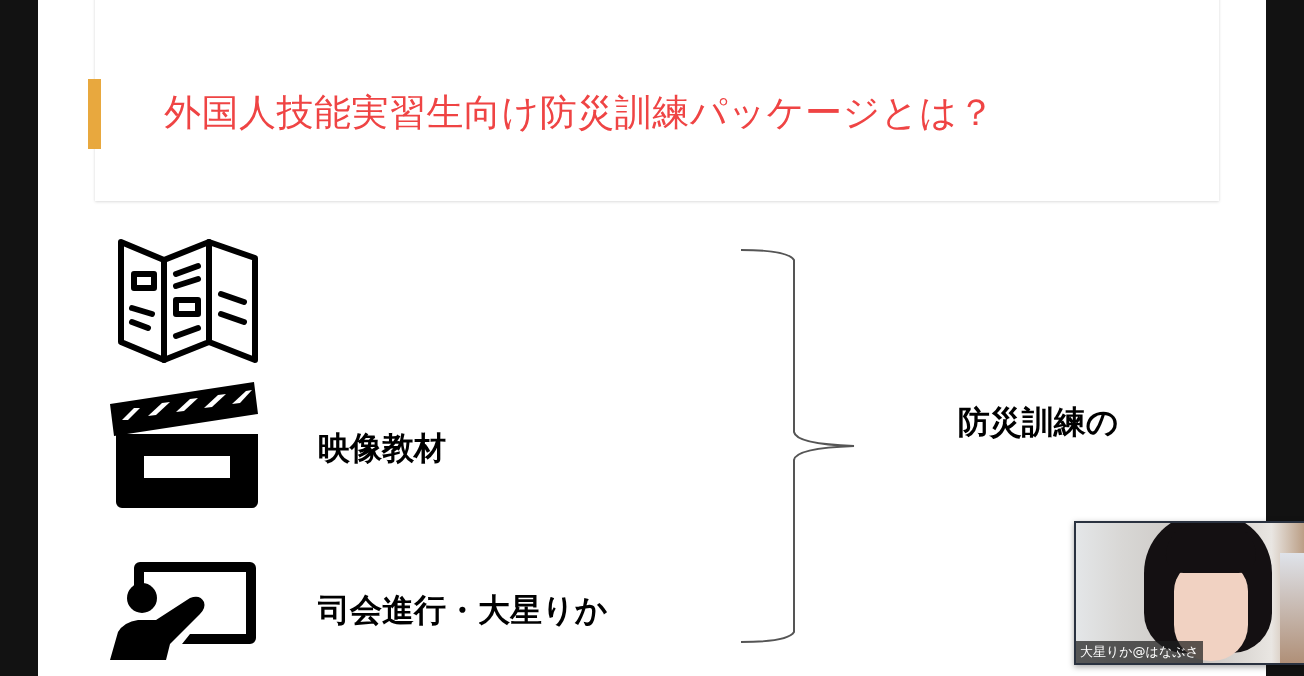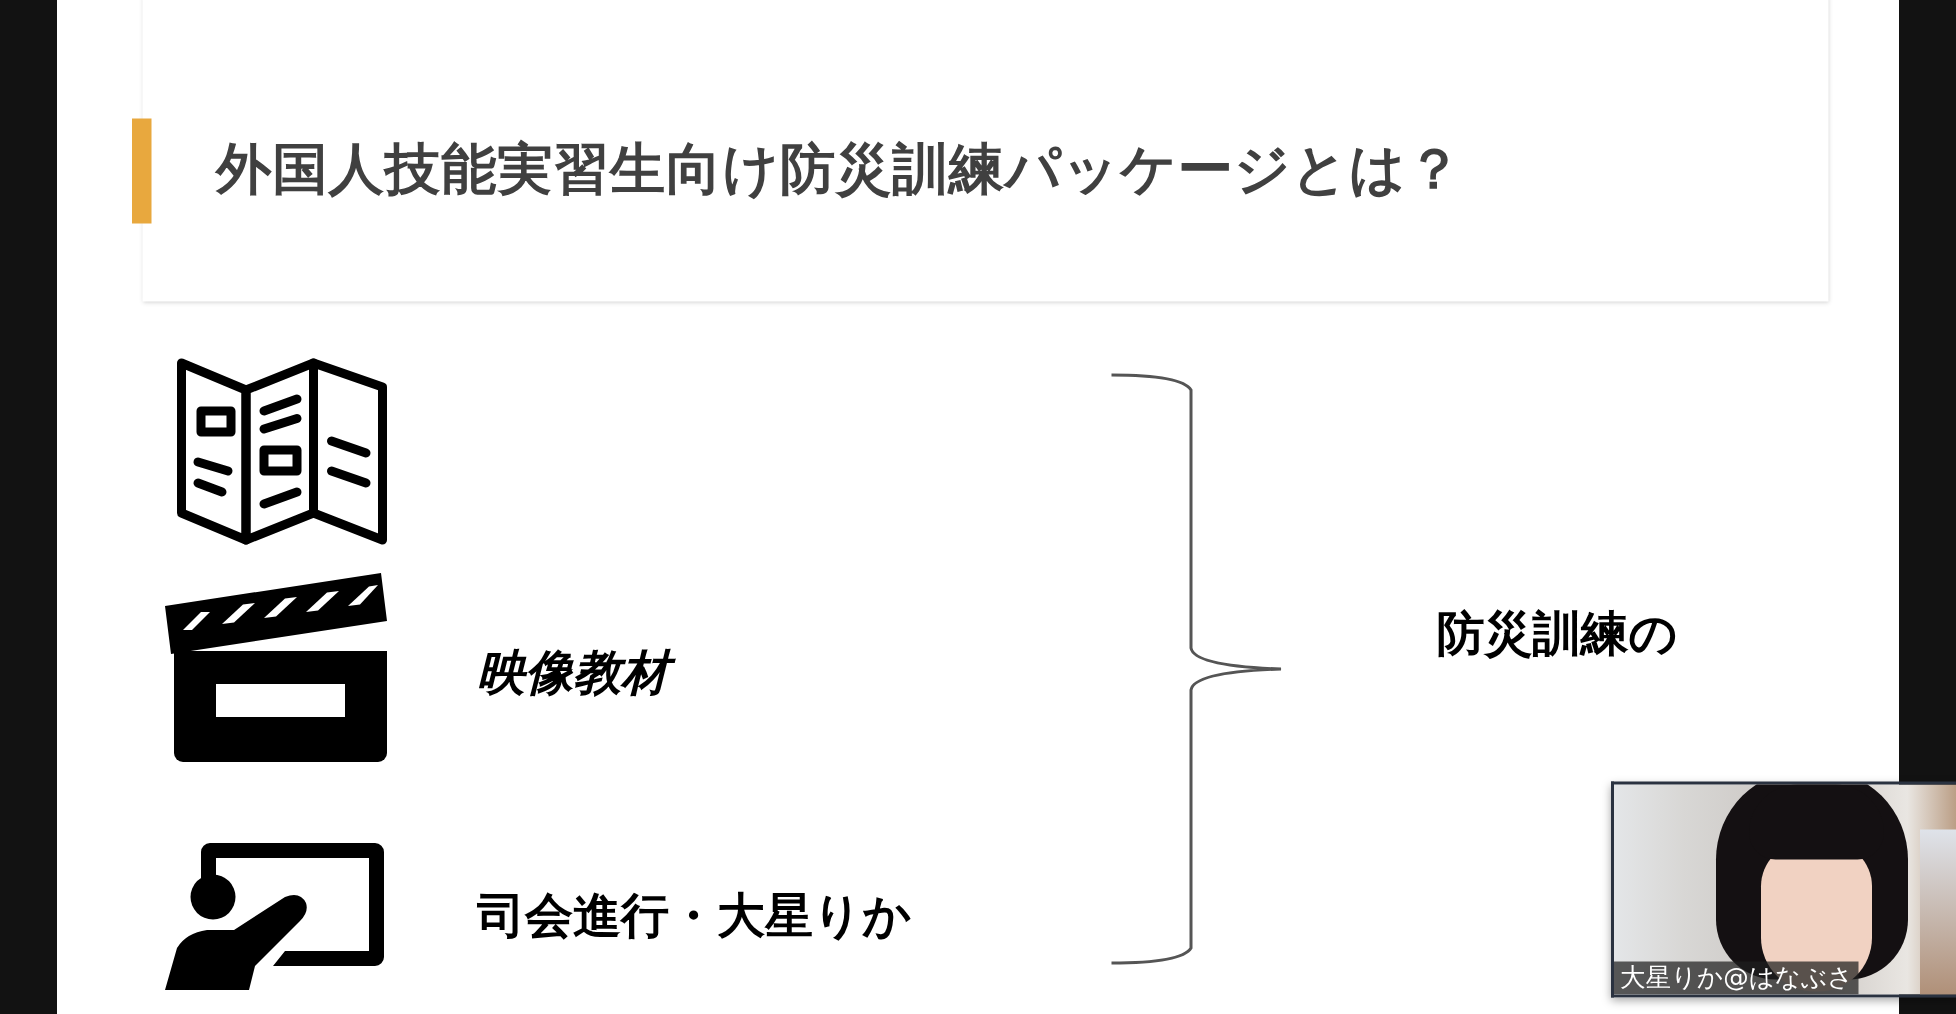--- a/index.html
+++ b/index.html
@@ -14,22 +14,22 @@
   }
   .title-card {
     position:absolute; left:57px; top:-4px; width:1124px; height:205px;
     background:#ffffff;
     box-shadow:0 1px 3px rgba(0,0,0,0.12), 0 0 2px rgba(0,0,0,0.06);
   }
   .accent-bar {
     position:absolute; left:50px; top:79px; width:13px; height:70px;
   }
   .title {
-    position:absolute; left:106px; top:88px; height:50px; line-height:50px;
-    font-size:37px; font-weight:bold; color:#404040; white-space:nowrap;
+    position:absolute; left:126px; top:88px; height:50px; line-height:50px;
+    font-size:37px; font-weight:normal; color:#ef4444; white-space:nowrap;
     letter-spacing:0.5px;
   }
   .icon { position:absolute; }
   .item-label {
     position:absolute; font-size:32px; font-weight:bold; color:#000;
     white-space:nowrap; line-height:40px;
   }
   .brace { position:absolute; left:700px; top:246px; }
   .summary {
     position:absolute; left:830px; top:400px; width:340px;
@@ -55,21 +55,21 @@
     position:absolute; left:90px; top:0; width:90px; height:50px;
     background:#141012; border-radius:40px 40px 22px 22px;
   }
   .video-tile .shelf {
     position:absolute; right:0; top:30px; width:26px; height:110px;
     background:linear-gradient(180deg,#dfe3ea,#b09078);
   }
   .name-label {
     position:absolute; left:0; bottom:0; height:22px; line-height:22px;
     padding:0 4px; background:rgba(30,30,30,0.72); color:#fff;
-    font-size:17px; white-space:nowrap;
+    font-size:13px; white-space:nowrap;
   }
 </style>
 </head>
 <body>
 
 <div class="slide">
 
   <div class="title-card"></div>
   <div class="accent-bar" style="background:#E8A83E;"></div>
   <div class="title">外国人技能実習生向け防災訓練パッケージとは？</div>
@@ -96,21 +96,21 @@
     <g fill="#fff">
       <polygon points="12,38 24,26 30,26 18,38"></polygon>
       <polygon points="38,34 52,21 60,20 46,33"></polygon>
       <polygon points="66,30 80,17 88,16 74,29"></polygon>
       <polygon points="94,26 108,13 116,12 102,25"></polygon>
       <polygon points="122,22 136,9 142,8 130,21"></polygon>
     </g>
     <path d="M6,52 H148 V120 a6,6 0 0 1 -6,6 H12 a6,6 0 0 1 -6,-6 Z" fill="#000"></path>
     <rect x="34" y="74" width="86" height="22" fill="#fff"></rect>
   </svg>
-  <div class="item-label" style="left:280px;top:428px;font-style:italic;">映像教材</div>
+  <div class="item-label" style="left:280px;top:428px;">映像教材</div>
 
   <svg class="icon" style="left:70px;top:558px;" width="152" height="104" viewBox="0 0 152 104">
     <path d="M26,36 V10 a6,6 0 0 1 6,-6 H142 a6,6 0 0 1 6,6 V80 a6,6 0 0 1 -6,6 H74 L82,76 H138 V14 H36 V36 Z" fill="#000"></path>
     <circle cx="34" cy="40" r="15" fill="#000"></circle>
     <path d="M2,102 L10,74 Q16,64 30,62 L48,62 L82,40 Q92,36 96,44 Q98,50 92,56 L62,86 L58,102 Z" fill="#000"></path>
   </svg>
   <div class="item-label" style="left:280px;top:590px;">司会進行・大星りか</div>
 
   <svg class="brace" width="120" height="400" viewBox="0 0 120 400">
     <path d="M3,4 Q50,4 56,14 L56,186 Q58,198 116,200 Q58,202 56,214 L56,386 Q50,396 3,396" fill="none" stroke="#555" stroke-width="2"></path>

